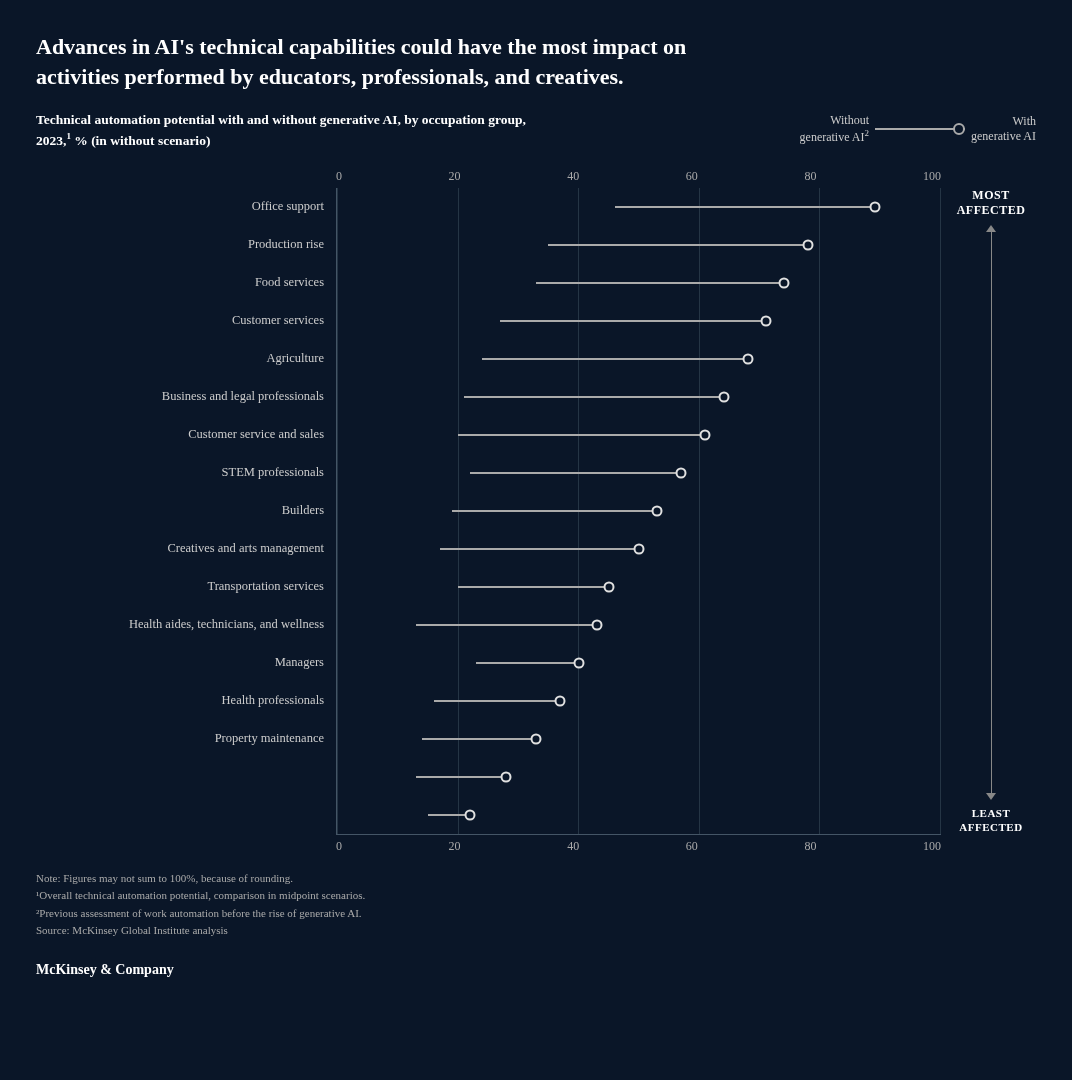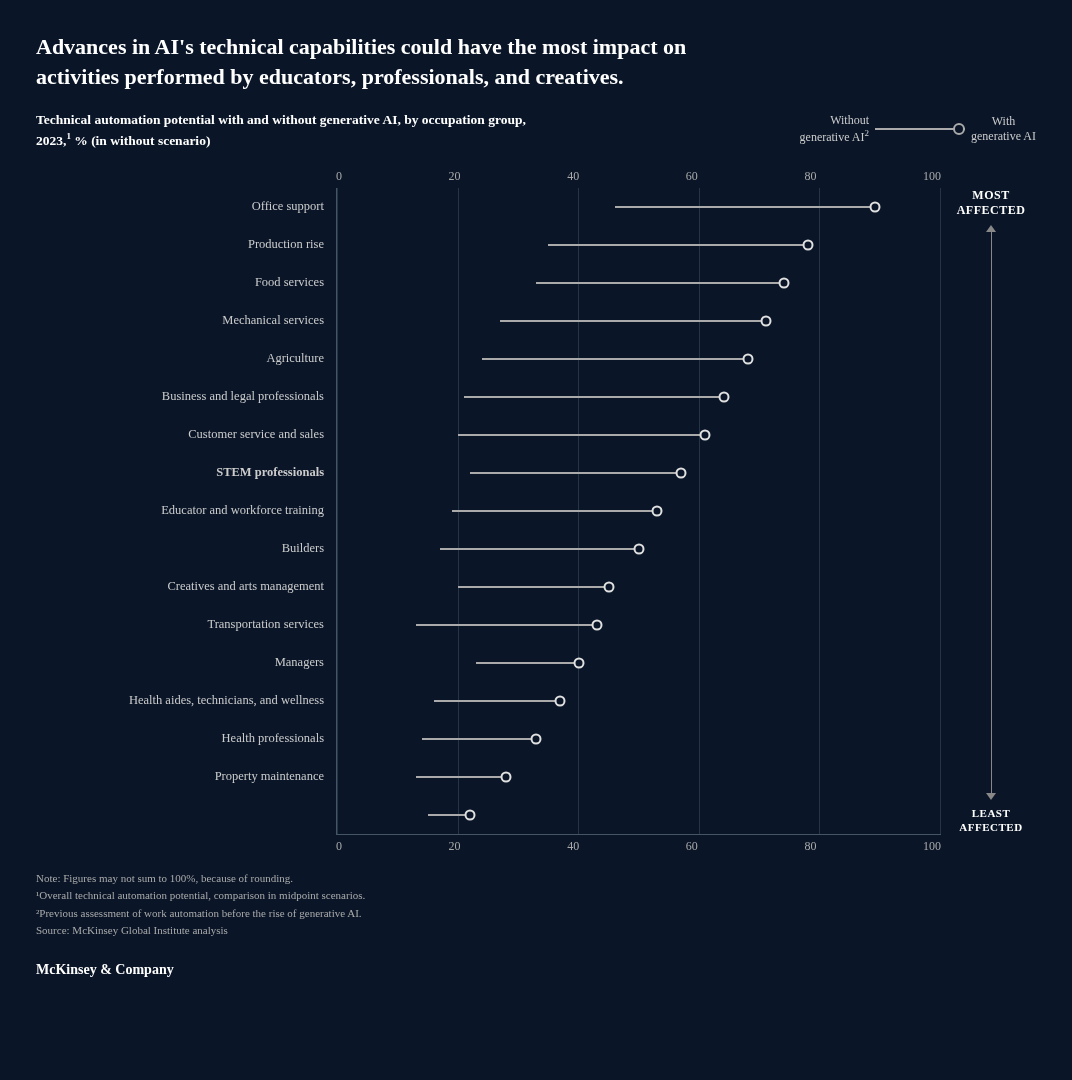--- a/index.html
+++ b/index.html
@@ -38,21 +38,21 @@
       color: #cccccc;
     }
     .legend-line {
       display: flex;
       align-items: center;
       gap: 0;
     }
     .legend-with {
       font-size: 12px;
       color: #cccccc;
-      text-align: center;
+      text-align: right;
     }
     .chart-area {
       display: flex;
       flex-direction: column;
     }
     .y-labels {
       display: flex;
       flex-direction: column;
       width: 300px;
       flex-shrink: 0;
@@ -163,31 +163,30 @@
       </div>
     </div>
   </div>
 
   <div style="display:flex; flex-direction:row; position:relative;">
 
     <div class="y-labels" id="y-labels-container">
     <div class="y-label" style="height: 38px;">Office support</div>
         <div class="y-label" style="height: 38px;">Production rise</div>
         <div class="y-label" style="height: 38px;">Food services</div>
-        <div class="y-label" style="height: 38px;">Mechanical services</div>
+        <div class="y-label" style="height: 38px;">Customer services</div>
         <div class="y-label" style="height: 38px; text-align: center;">Agriculture</div>
         <div class="y-label" style="height: 38px;">Business and legal professionals</div>
         <div class="y-label" style="height: 38px;">Customer service and sales</div>
-        <div class="y-label" style="height: 38px; font-weight: bold;">STEM professionals</div>
-        <div class="y-label" style="height: 38px;">Educator and workforce training</div>
+        <div class="y-label" style="height: 38px;">STEM professionals</div>
         <div class="y-label" style="height: 38px;">Builders</div>
         <div class="y-label" style="height: 38px;">Creatives and arts management</div>
         <div class="y-label" style="height: 38px;">Transportation services</div>
+        <div class="y-label" style="height: 38px;">Health aides, technicians, and wellness</div>
         <div class="y-label" style="height: 38px;">Managers</div>
-        <div class="y-label" style="height: 38px;">Health aides, technicians, and wellness</div>
         <div class="y-label" style="height: 38px;">Health professionals</div>
         <div class="y-label" style="height: 38px;">Property maintenance</div>
       </div>
 
     <div style="flex:1; position:relative; padding-right:95px;">
       <div class="plot-area" id="plot-area" style="position:relative;">
 
         <div class="grid-lines">
           <div class="grid-line"></div>
           <div class="grid-line"></div>

